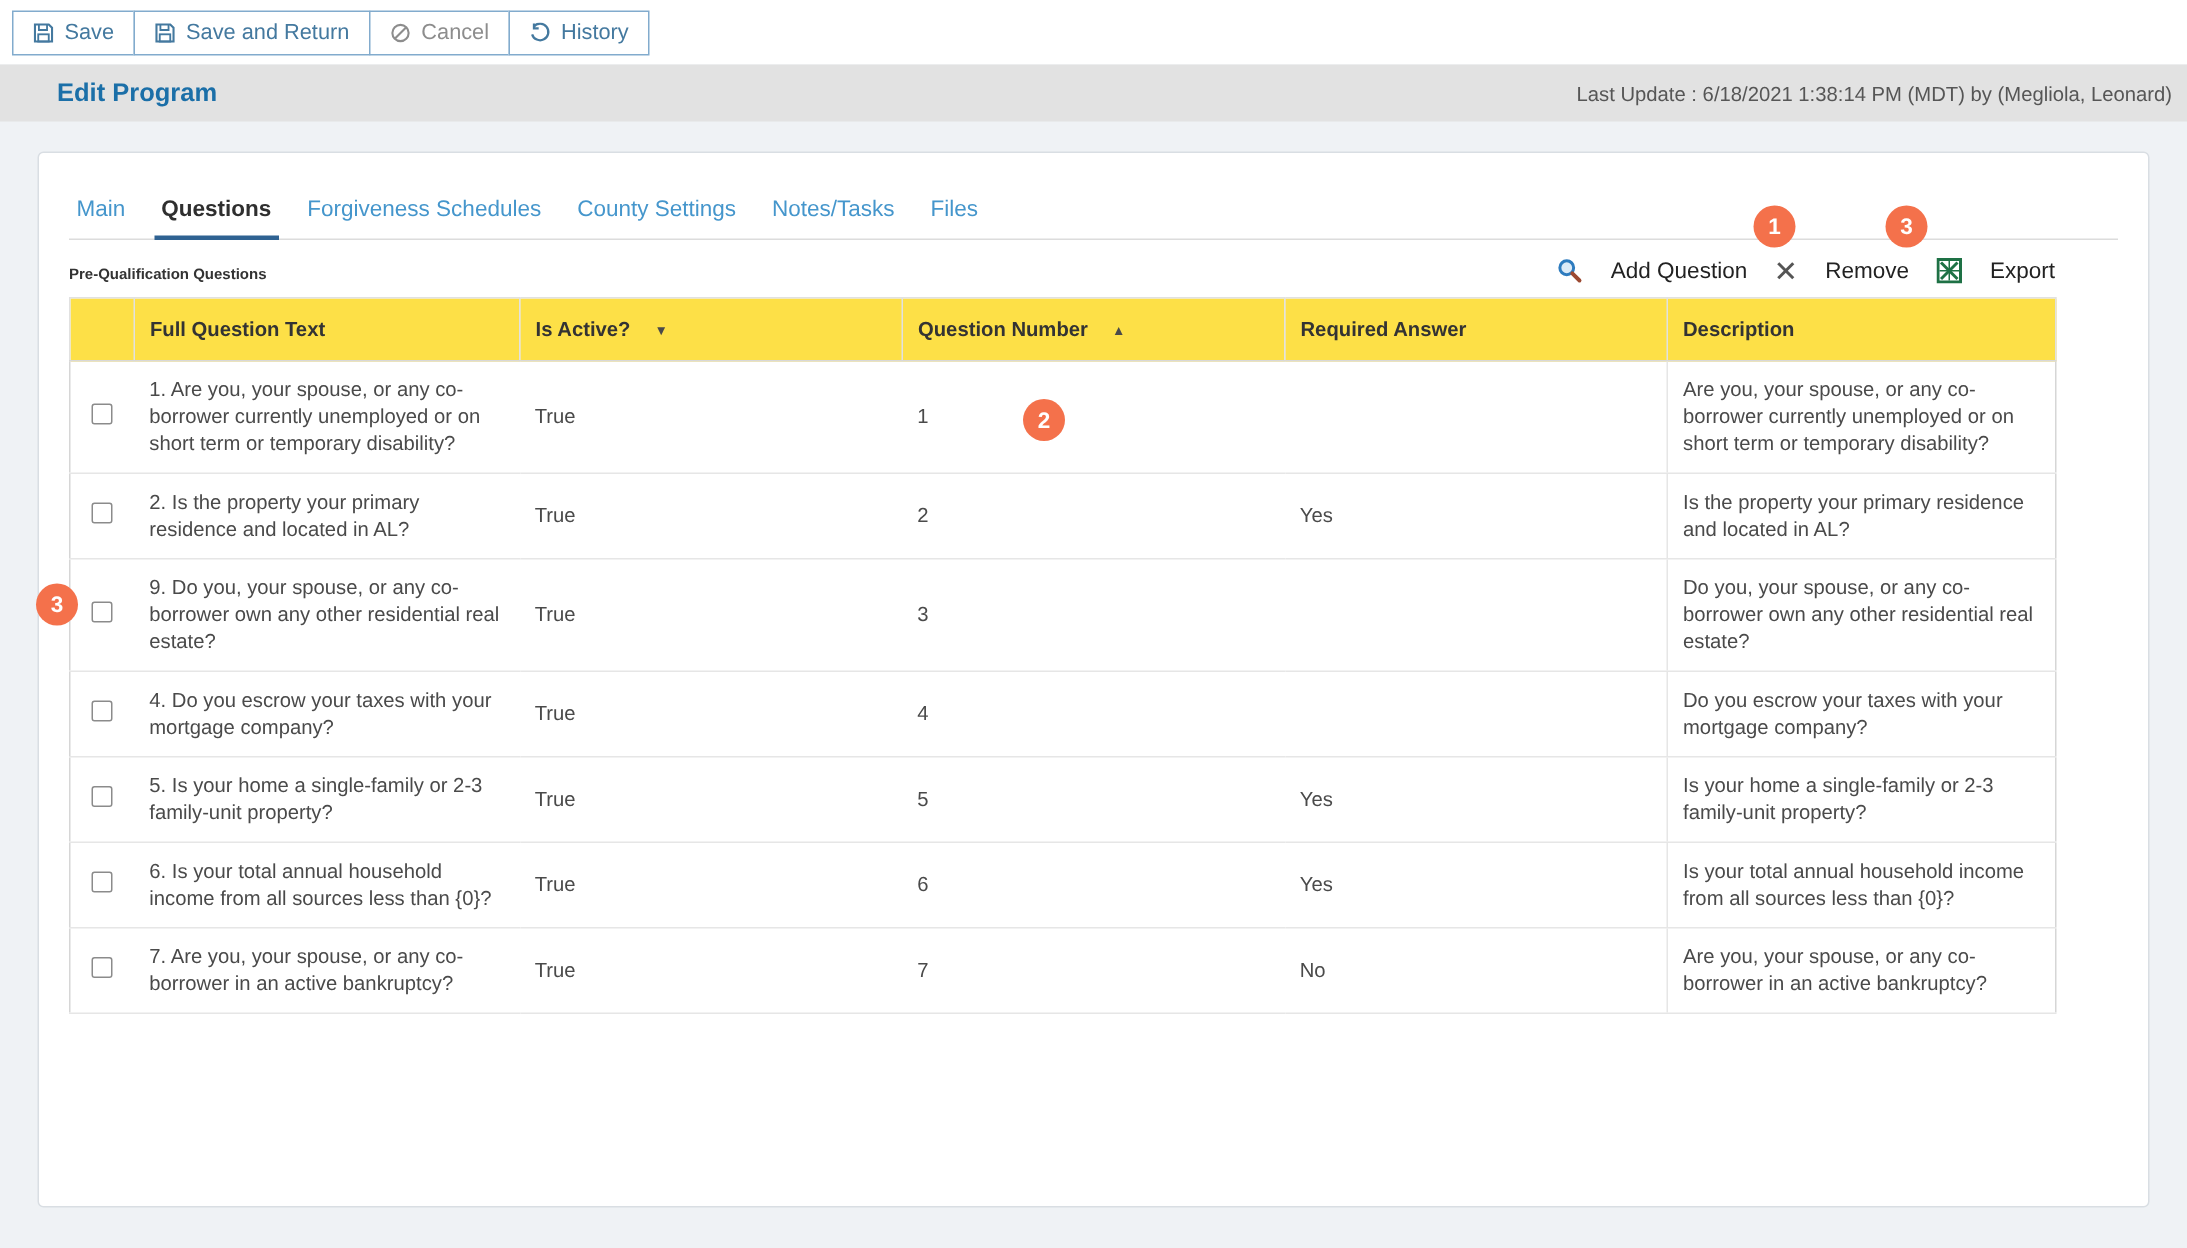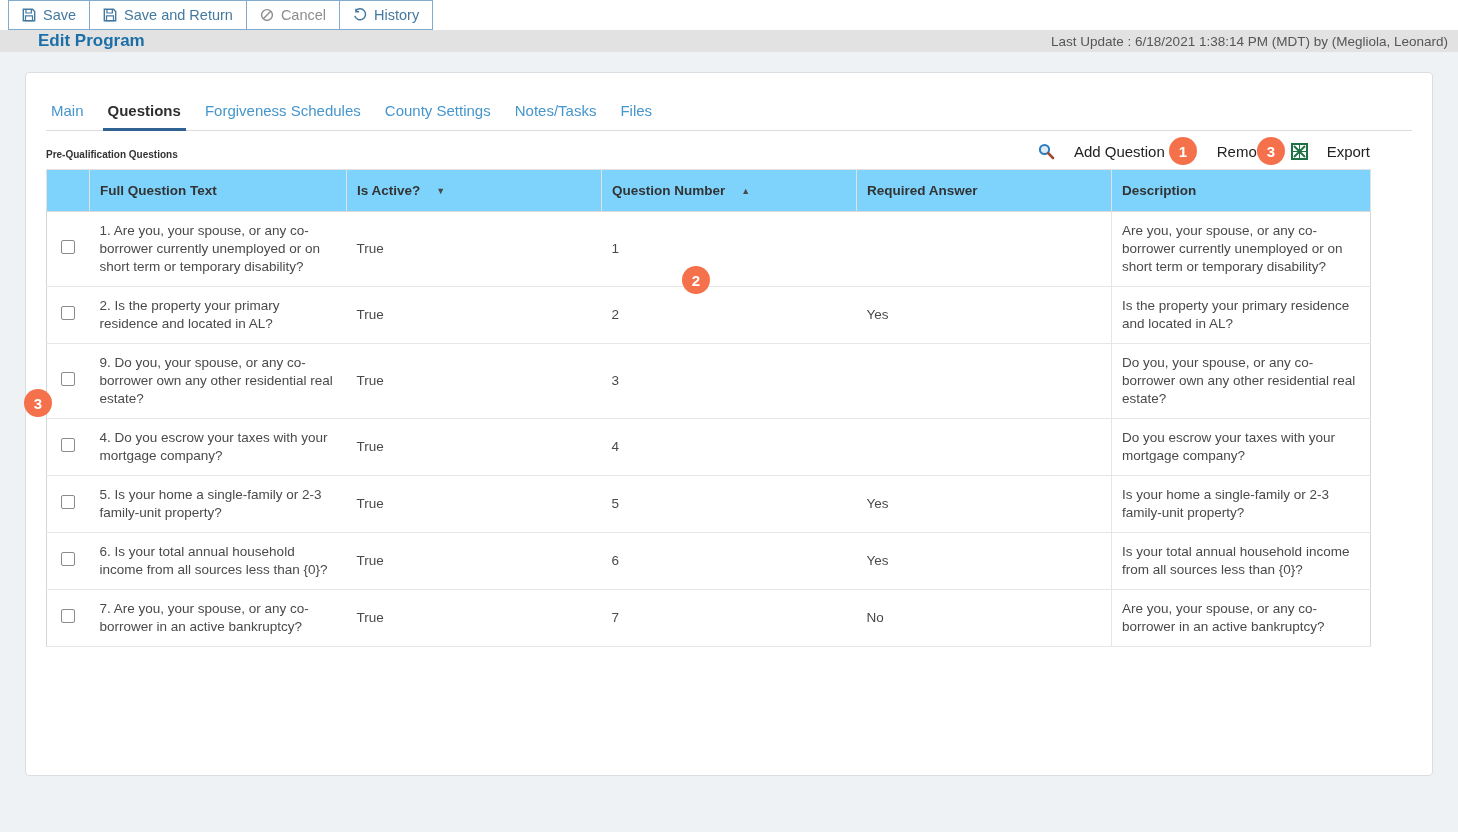--- a/index.html
+++ b/index.html
@@ -1,29 +1,29 @@
 <!DOCTYPE html>
 <html><head>
 <meta charset="utf-8">
 <style>
   *{box-sizing:border-box;margin:0;padding:0}
   html,body{width:1458px;height:832px}
   body{position:relative;font-family:"Liberation Sans",sans-serif;background:#eff2f5;overflow:hidden}
 
   
-  .topbar{height:30px;background:#fff;display:flex;align-items:center;padding-left:8px}
+  .topbar{height:43px;background:#fff;display:flex;align-items:center;padding-left:8px}
   .btn-group{display:flex}
   .btn{display:inline-flex;align-items:center;gap:7px;height:30px;padding:0 13px;background:#fff;
        border:1px solid #82abcd;font-size:14.5px;color:#44799f;cursor:pointer;white-space:nowrap}
   .btn + .btn{margin-left:-1px}
   .btn.gray{color:#8d8d8d}
   .btn svg{flex:0 0 auto}
 
   
-  .page-header{height:22px;background:#e2e2e2;display:flex;align-items:center;justify-content:space-between;
+  .page-header{height:38px;background:#e2e2e2;display:flex;align-items:center;justify-content:space-between;
                padding:0 10px 0 38px}
   .page-title{color:#1b6fa8;font-size:17px;font-weight:700}
   .last-update{color:#565656;font-size:13.5px}
 
   
   .content{padding:20px 25px}
   .panel{background:#fff;border:1px solid #d9dee3;border-radius:4px;height:704px;padding:22px 20px 0 20px}
 
   
   .tabs{display:flex;border-bottom:1px solid #dcdcdc}
@@ -35,21 +35,21 @@
                margin-top:12px;margin-bottom:9px}
   .section-title{font-size:10px;font-weight:700;color:#333}
   .actions{display:flex;align-items:center;gap:18px}
   .action{display:inline-flex;align-items:center;gap:19px;font-size:15px;color:#222;cursor:pointer;white-space:nowrap}
 
   
   table{border-collapse:collapse;width:1324px;table-layout:fixed;font-size:13.5px;color:#4a4a4a;
         border:1px solid #d6d6d6}
   col.w-check{width:43px} col.w-q{width:257px} col.w-active{width:255px}
   col.w-num{width:255px} col.w-req{width:255px} col.w-desc{width:259px}
-  thead th{background:#7dd3fc;border:1px solid #e1e1e1;border-bottom:1px solid #d8d8d8;
+  thead th{background:#fde047;border:1px solid #e1e1e1;border-bottom:1px solid #d8d8d8;
            font-size:13.5px;font-weight:700;color:#333;text-align:left;padding:12px 10px;height:42px}
   tbody td{border-bottom:1px solid #e6e6e6;padding:10px;vertical-align:middle;line-height:18px}
   tbody td.c-desc{border-left:1px solid #e6e6e6}
   td.c-check,th.c-check{text-align:center;padding:10px 6px}
   .checkbox{display:inline-block;width:14px;height:14px;border:1px solid #8b8b8b;border-radius:2px;background:#fff;cursor:pointer}
   .sort-arrow{font-size:9px;margin-left:16px;color:#4a4a4a;vertical-align:1px}
 
   
   .badge{position:absolute;width:28px;height:28px;border-radius:50%;background:#f4714b;color:#fff;
          font-size:15px;font-weight:700;display:flex;align-items:center;justify-content:center;z-index:10}

